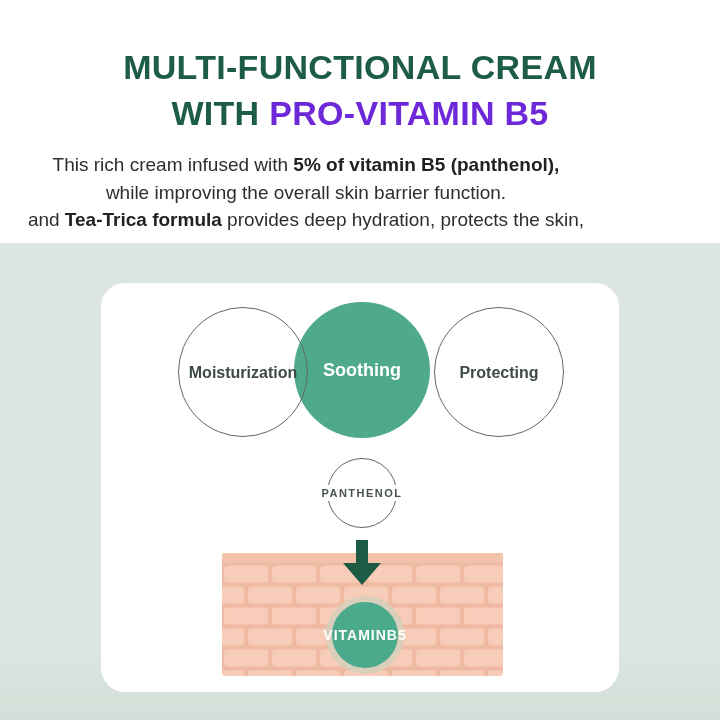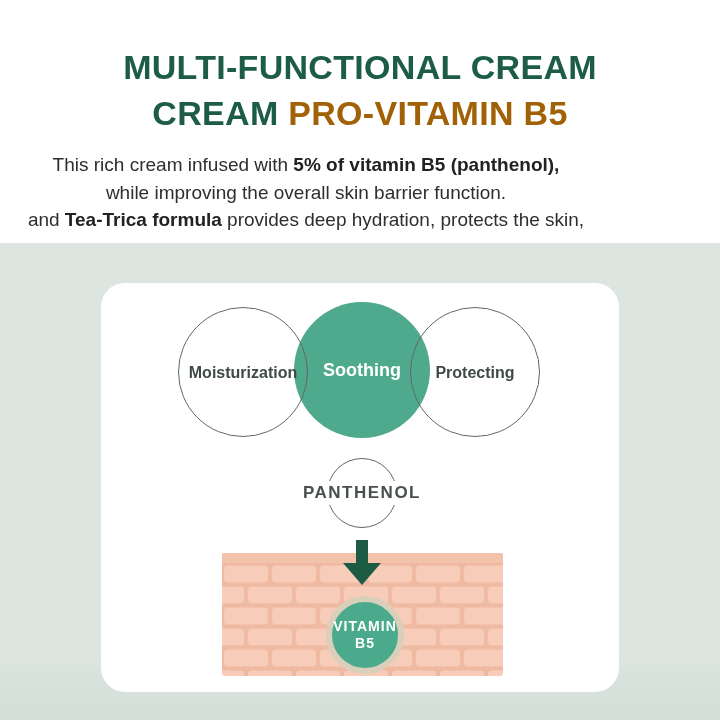--- a/index.html
+++ b/index.html
@@ -25,21 +25,21 @@
     position: absolute;
     top: 44px; left: 0;
     width: 720px;
     text-align: center;
     font-size: 34px;
     line-height: 46px;
     font-weight: bold;
     letter-spacing: 0.3px;
     color: #1d5c46;
   }
-  .headline .accent { color: #a16207; }
+  .headline .accent { color: #6d28d9; }
   .description {
     position: absolute;
     top: 151px; left: 0;
     width: 612px;
     text-align: center;
     font-size: 19px;
     line-height: 27.5px;
     color: #2e2e2e;
   }
   .description .line { white-space: nowrap; }
@@ -71,36 +71,36 @@
   }
   .benefit-circle.filled {
     background: #4fa98c;
     color: #ffffff;
     font-weight: bold;
     font-size: 18px;
     z-index: 1;
   }
   .circle-left  { left: 77px;  top: 24px; width: 130px; height: 130px; }
   .circle-center{ left: 193px; top: 19px; width: 136px; height: 136px; }
-  .circle-right { left: 309px; top: 24px; width: 130px; height: 130px; }
+  .circle-right { left: 333px; top: 24px; width: 130px; height: 130px; }
   .panthenol-ring {
     position: absolute;
     left: 226px; top: 175px;
     width: 70px; height: 70px;
     border: 1px solid #5f6964;
     border-radius: 50%;
     z-index: 1;
   }
   .panthenol-label {
     position: absolute;
     left: 261px; top: 210px;
     transform: translate(-50%, -50%);
     background: #ffffff;
     padding: 2px 5px;
-    font-size: 17px;
+    font-size: 11px;
     font-weight: bold;
     letter-spacing: 1.5px;
     color: #47504a;
     z-index: 2;
     white-space: nowrap;
   }
   .arrow-shaft {
     position: absolute;
     left: 255px; top: 257px;
     width: 12px; height: 25px;
@@ -124,41 +124,40 @@
   }
   .vitamin-circle {
     position: absolute;
     left: 225px; top: 313px;
     width: 78px; height: 78px;
     border-radius: 50%;
     background: #4ba98c;
     border: 6px solid #d9cfba;
     z-index: 3;
     display: flex;
-    flex-direction: column;
     align-items: center;
     justify-content: center;
     color: #ffffff;
     font-weight: bold;
     font-size: 14px;
     letter-spacing: 1px;
     line-height: 17px;
     text-align: center;
   }
 </style>
 </head>
 <body>
 
 <div class="page">
 
   <div class="bottom-bg"></div>
 
   <h1 class="headline">
     <span>MULTI-FUNCTIONAL CREAM</span><br>
-    <span>CREAM </span><span class="accent">PRO-VITAMIN B5</span>
+    <span>WITH </span><span class="accent">PRO-VITAMIN B5</span>
   </h1>
 
   <div class="description">
     <div class="line"><span>This rich cream infused with </span><b>5% of vitamin B5 (panthenol),</b></div>
     <div class="line"><span>while improving the overall skin barrier function.</span></div>
     <div class="line"><span>and </span><b>Tea-Trica formula</b><span> provides deep hydration, protects the skin,</span></div>
   </div>
 
   <div class="card">
 

